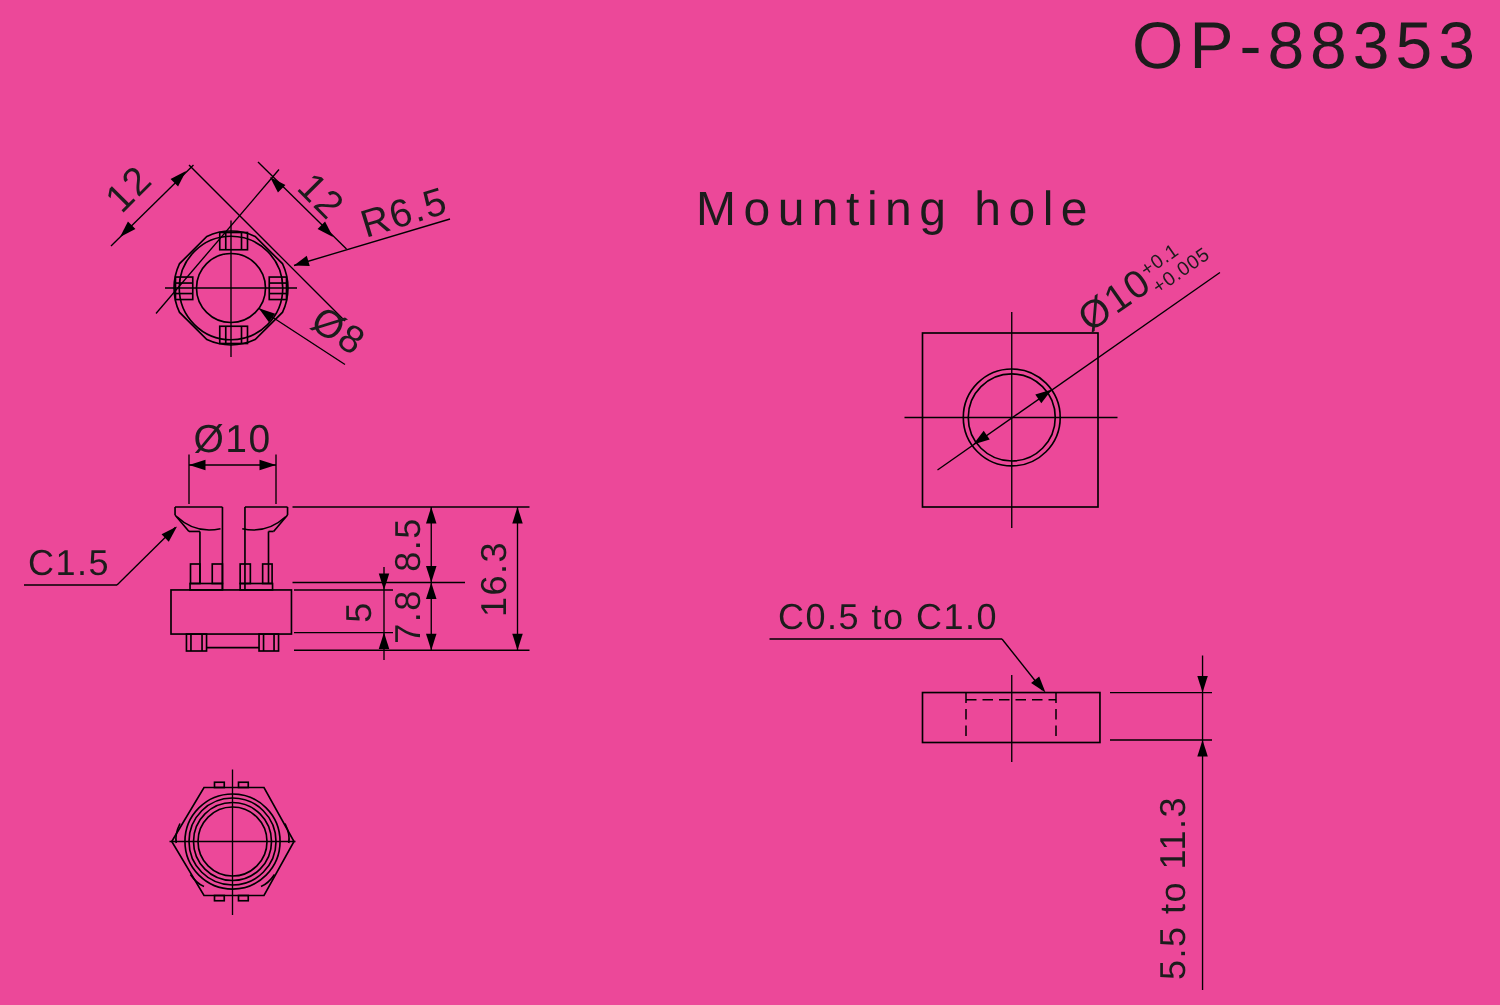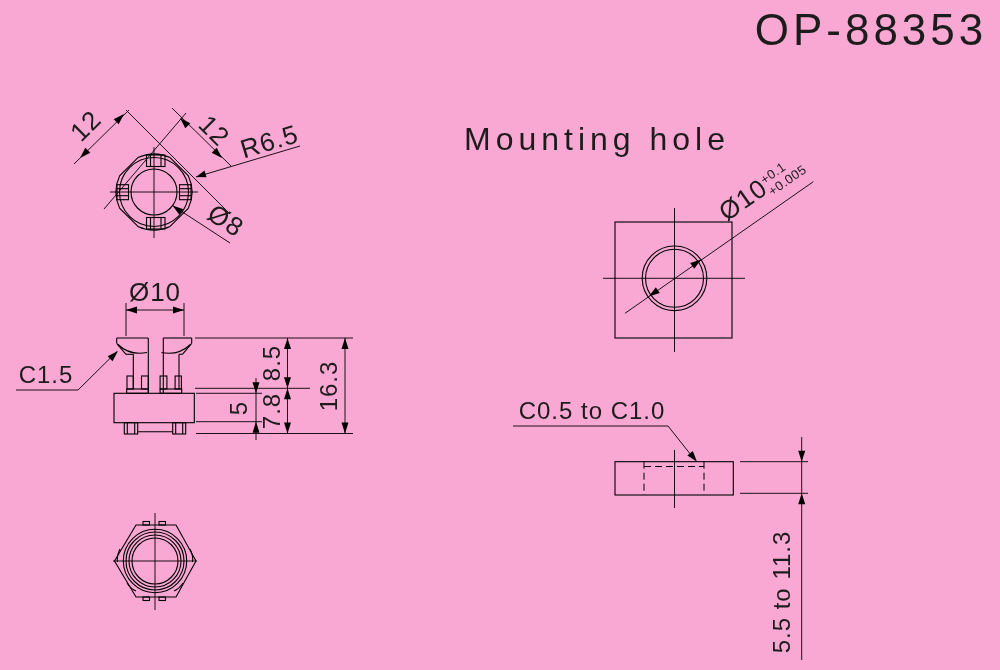--- a/index.html
+++ b/index.html
@@ -1,16 +1,16 @@
 <!DOCTYPE html>
 <html><head>
 <meta charset="utf-8">
 <style>
   html,body{margin:0;padding:0;background:#ffffff;width:1000px;height:670px;overflow:hidden;}
-  #stage{position:relative;width:1000px;height:670px;background:#f9a8d4;}
+  #stage{position:relative;width:1000px;height:670px;background:#ec4899;}
   svg{position:absolute;left:0;top:0;}
   .geo{stroke:#000;stroke-width:1.1;fill:none;}
   .thin{stroke:#000;stroke-width:0.9;fill:none;}
   .dash{stroke:#000;stroke-width:1;fill:none;stroke-dasharray:7 4;}
   .arrow{fill:#000;stroke:none;}
   text{fill:#1c1c1c;font-family:"Liberation Sans","DejaVu Sans",sans-serif;}
   .dim{font-size:26px;letter-spacing:1px;}
   .dim-sm{font-size:24px;letter-spacing:1px;}
   .tol{font-size:13px;letter-spacing:0.5px;}
   .title{font-size:44px;letter-spacing:4px;}

